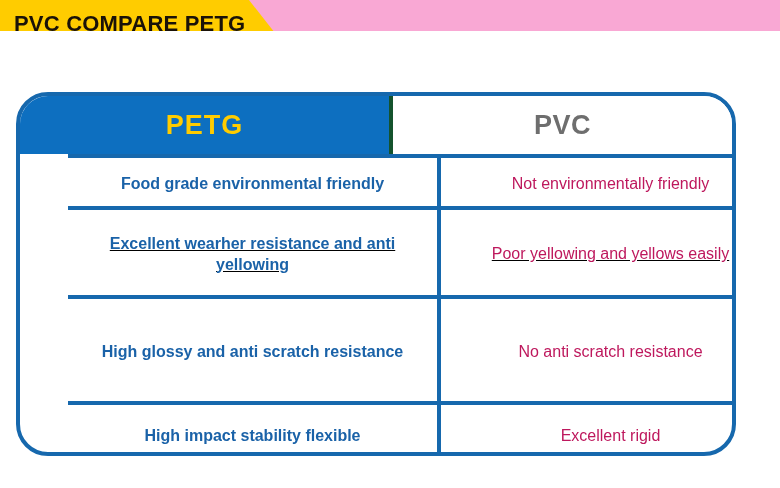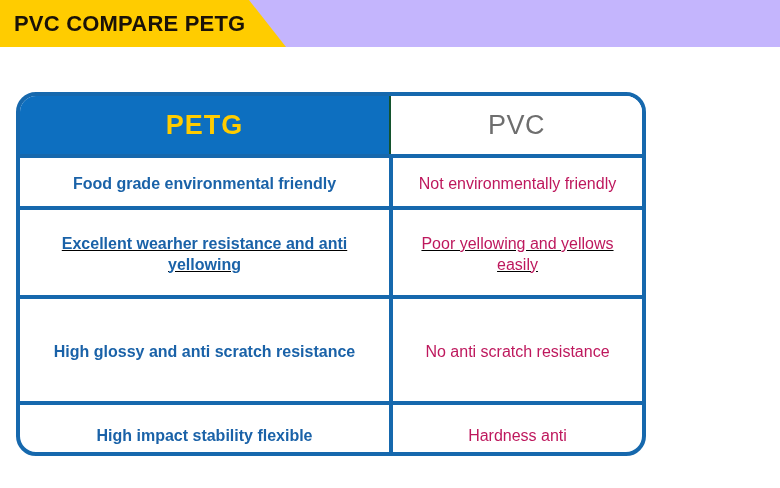--- a/index.html
+++ b/index.html
@@ -14,22 +14,22 @@
     overflow: hidden;
     position: relative;
   }
 
   
   #banner {
     position: absolute;
     left: 0;
     top: 0;
     width: 780px;
-    height: 47px;
-    background: #c4b5fd;
+    height: 31px;
+    background: #f9a8d4;
     overflow: hidden;
   }
   #banner-yellow {
     position: absolute;
     left: 0;
     top: 0;
     width: 286px;
     height: 47px;
     background: #ffcc00;
     clip-path: polygon(0 0, 249px 0, 286px 100%, 0 100%);
@@ -45,35 +45,36 @@
     color: #1a1208;
     letter-spacing: 0.2px;
     white-space: nowrap;
   }
 
   
   #table {
     position: absolute;
     left: 16px;
     top: 92px;
-    width: 630px;
+    width: 720px;
     height: 364px;
     border: 4px solid #1668ad;
-    border-radius: 20px;
+    border-radius: 32px;
     box-sizing: border-box;
     background: #ffffff;
     overflow: hidden;
   }
   .row {
     display: flex;
     width: 100%;
     box-sizing: border-box;
   }
   .row + .row {
     border-top: 4px solid #1668ad;
+    margin-left: 48px;
   }
   .cell {
     box-sizing: border-box;
     display: flex;
     align-items: center;
     justify-content: center;
     text-align: center;
     padding: 6px 14px;
   }
   .cell-left {
@@ -96,23 +97,23 @@
     background: #0d6fc0;
     color: #ffcc00;
     font-size: 27px;
     font-weight: bold;
     letter-spacing: 1px;
   }
   #header-cell-pvc {
     background: #ffffff;
     color: #6e6e6e;
     font-size: 27px;
-    font-weight: normal;
+    font-weight: bold;
     letter-spacing: 0.5px;
-    border-left: 2px solid #14532d;
+    border-left: 4px solid #14532d;
   }
 
   
   .body-row .cell {
     line-height: 1.28;
   }
   .cell-petg {
     color: #1a62a8;
     font-size: 16px;
     font-weight: bold;
@@ -156,16 +157,16 @@
     <div class="cell cell-right cell-pvc">Poor yellowing and yellows easily</div>
   </div>
 
   <div class="row body-row r3">
     <div class="cell cell-left cell-petg">High glossy and anti scratch resistance</div>
     <div class="cell cell-right cell-pvc">No anti scratch resistance</div>
   </div>
 
   <div class="row body-row r4">
     <div class="cell cell-left cell-petg">High impact stability flexible</div>
-    <div class="cell cell-right cell-pvc">Hardness anti</div>
+    <div class="cell cell-right cell-pvc">Excellent rigid</div>
   </div>
 
 </div>
 
 </body></html>

